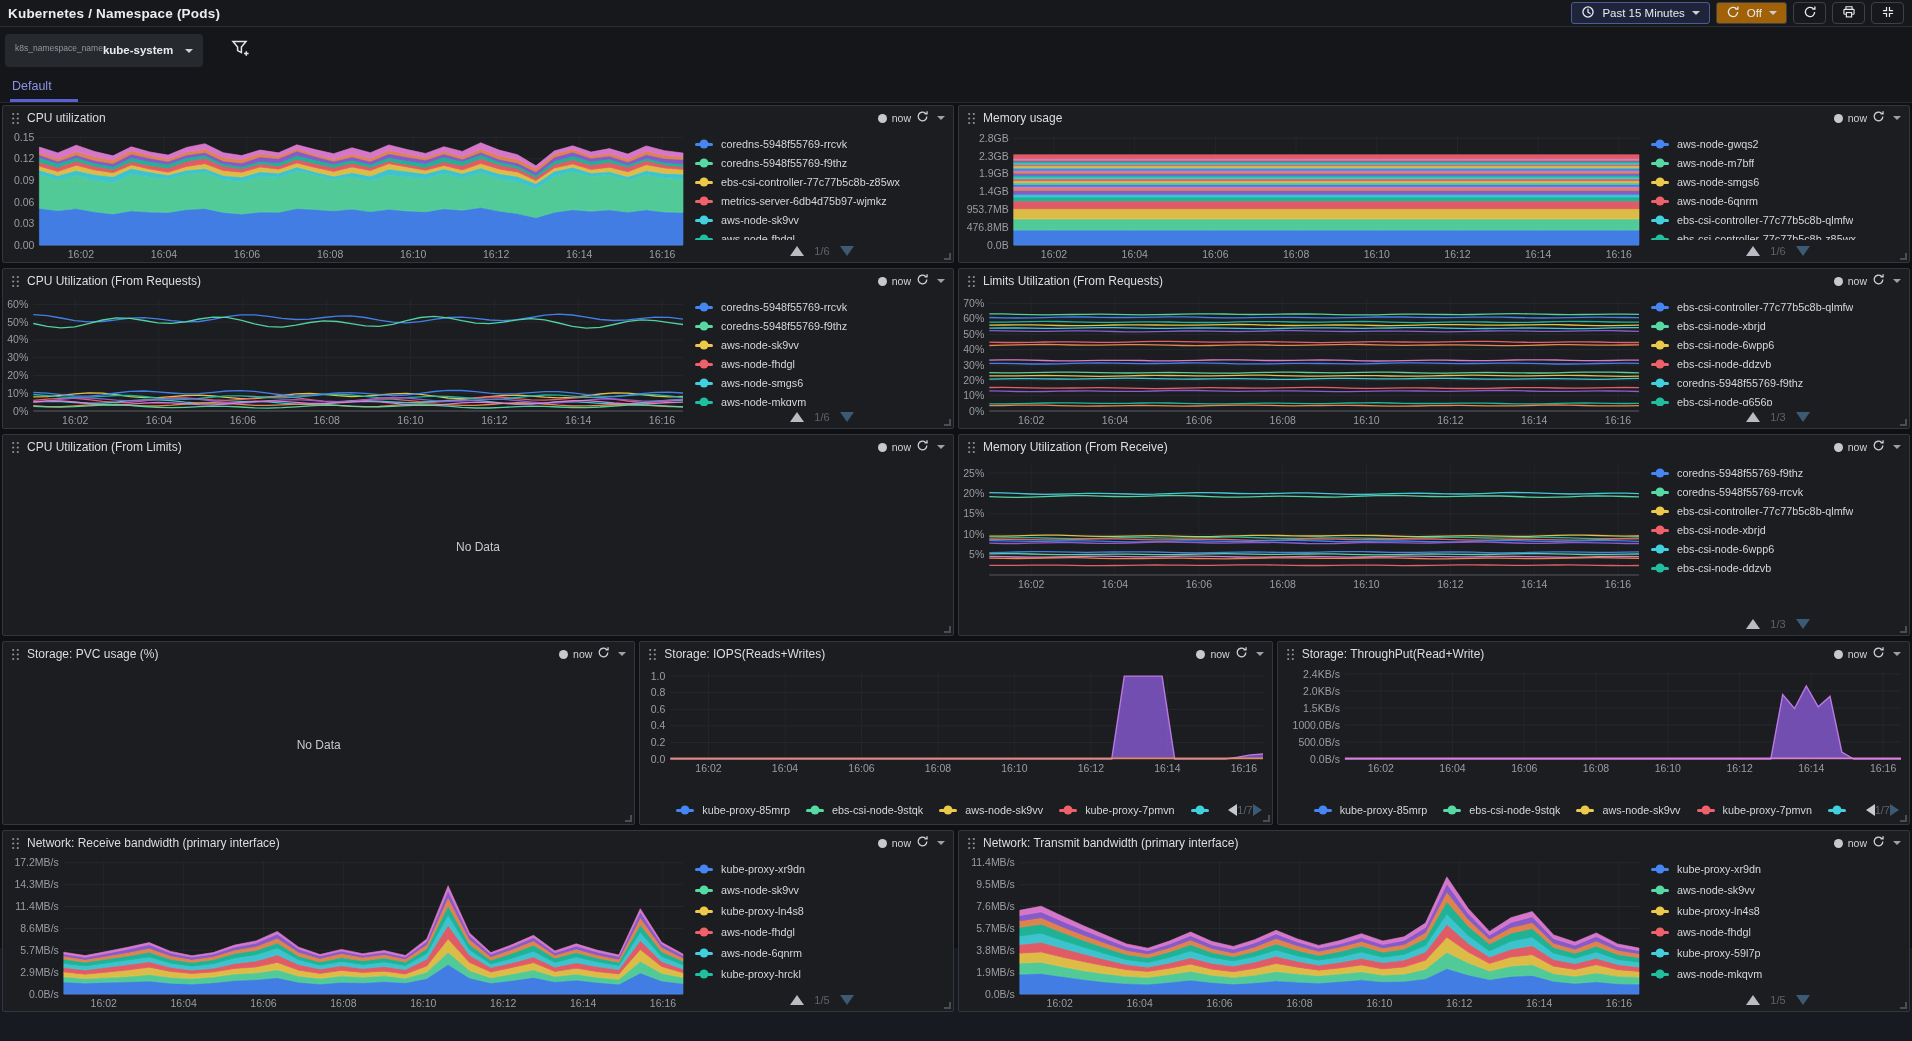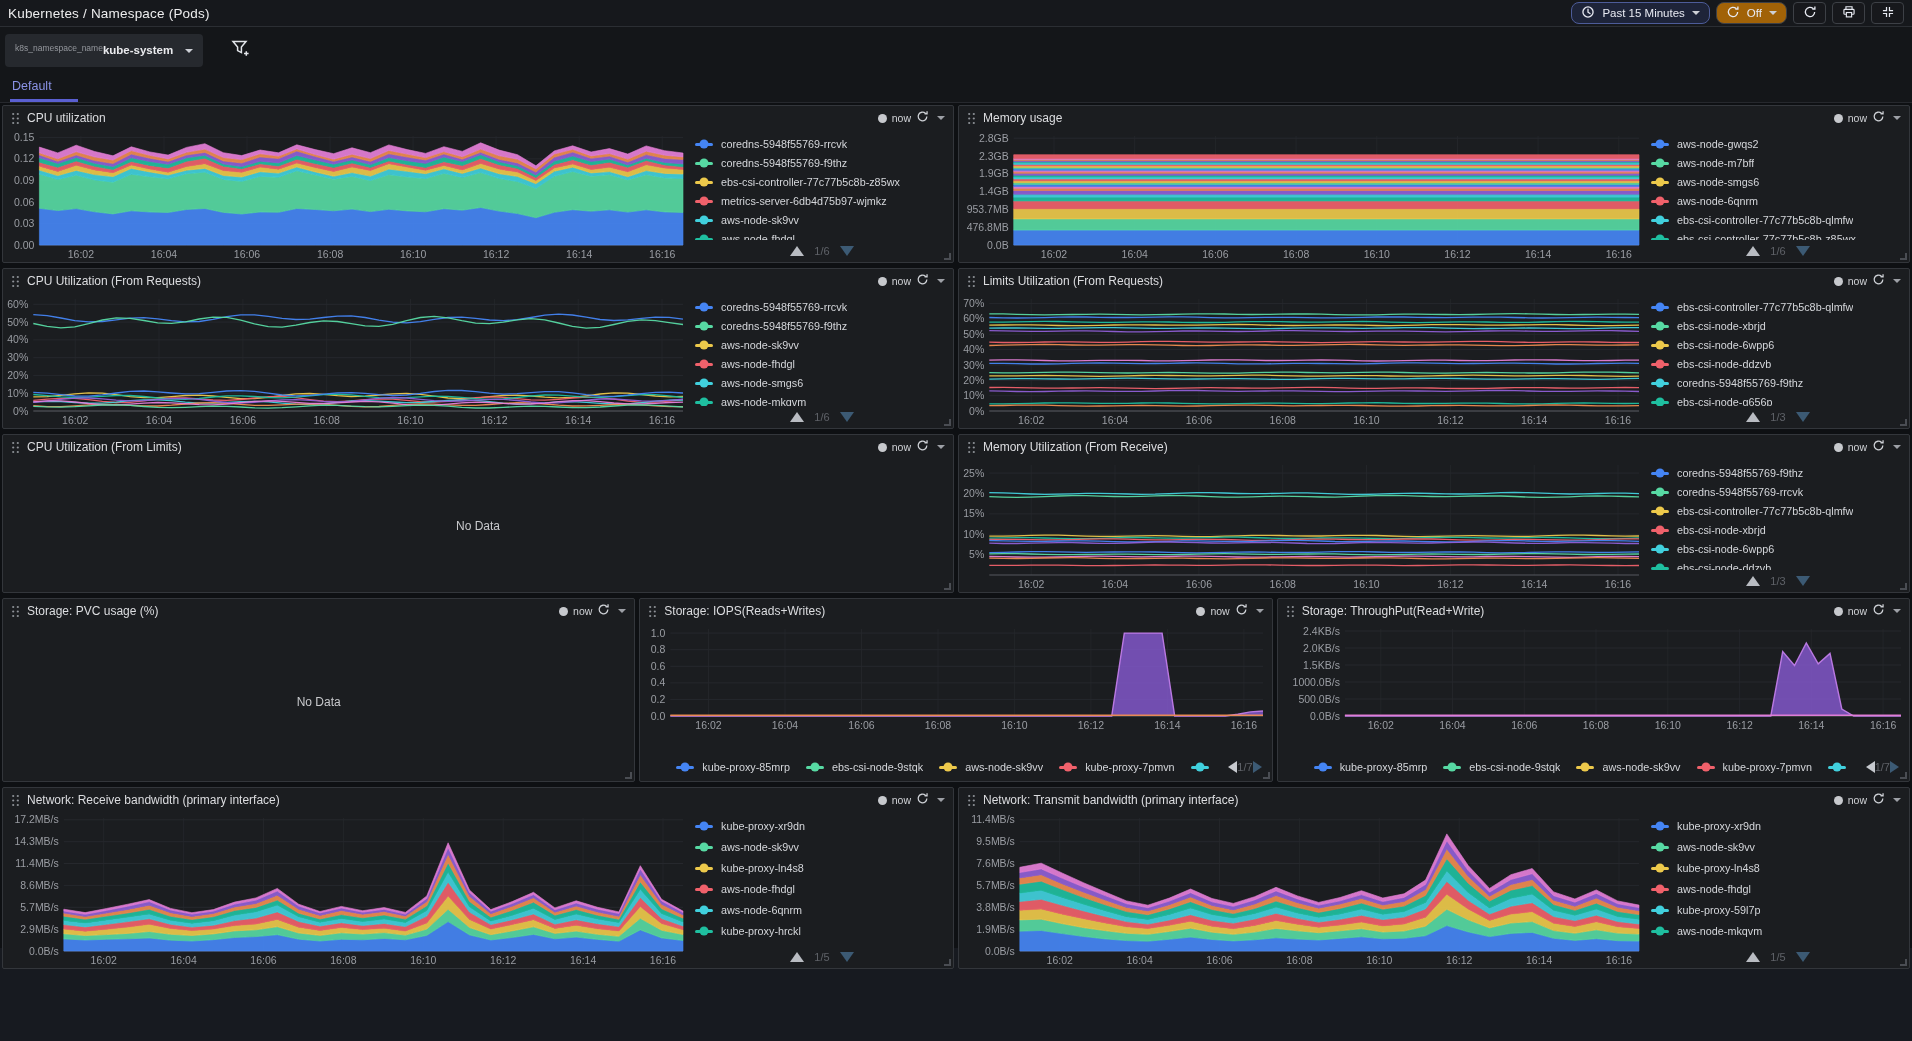--- a/index.html
+++ b/index.html
@@ -1,43 +1,43 @@
 <!DOCTYPE html>
 <html><head>
 <meta charset="utf-8">
 <style>
   *{margin:0;padding:0;box-sizing:border-box}
   html,body{width:1912px;height:1041px;overflow:hidden;background:#171a20;font-family:"Liberation Sans",sans-serif;color:#e6e7ea}
   svg text{font-family:"Liberation Sans",sans-serif}
   
   .topbar{height:27px;background:#16181c;border-bottom:1px solid #2b2e33;display:flex;align-items:center;padding:0 8px}
-  .tb-title{font-size:13.5px;font-weight:400;color:#ededee;letter-spacing:.2px}
+  .tb-title{font-size:13.5px;font-weight:700;color:#ededee;letter-spacing:.2px}
   .tb-right{margin-left:auto;display:flex;gap:6px;align-items:center}
   button{font-family:"Liberation Sans",sans-serif;cursor:pointer}
-  .tr-btn{display:flex;align-items:center;gap:7px;height:22px;padding:8px 9px;border-radius:8px;font-size:11.5px;color:#e8eaf2}
+  .tr-btn{display:flex;align-items:center;gap:7px;height:22px;padding:8px 9px;border-radius:3px;font-size:11.5px;color:#e8eaf2}
   .time-btn{background:#1e2439;border:1px solid #4d5c99}
   .plain-btn{background:#a16207;border:1px solid #3d4046}
   .icon-btn{width:33px;height:22px;border-radius:4px;background:#17181c;border:1px solid #3d4046;display:flex;align-items:center;justify-content:center}
   .caret{width:0;height:0;border-left:4px solid transparent;border-right:4px solid transparent;border-top:4.5px solid #cdd0d6;display:inline-block}
   
   .controls{padding:7px 0 0 5px;height:41px;display:flex;align-items:flex-start;background:#141619}
   .var-select{width:198px;height:33px;background:#26292e;border-radius:4px;padding:3px 10px 3px 10px;display:flex;align-items:center}
   .var-texts{display:flex;flex-direction:row;line-height:1.25;min-width:0}
   .var-label{font-size:8.5px;color:#94979d}
   .var-value{font-size:11.5px;color:#eaebee;font-weight:600}
   .var-select .caret{margin-left:auto}
   .filter-btn{background:transparent;border:none;margin-left:28px;margin-top:5px}
   
   .tabs{height:35px;display:flex;align-items:flex-end;padding-left:10px;border-bottom:1px solid #26282d;background:#141619}
   .tab{font-size:12.5px;color:#8b93e6;padding:4px 14px 6px 2px;border-bottom:3px solid transparent;min-width:68px}
   .tab.active{border-bottom-color:#5a5fd1}
   
   .dash{background:#0e1013;padding:2px 2px 0 2px;height:845px}
   .row{display:flex;gap:4px;margin-bottom:5px}
-  .r1{height:158px}.r2{height:161px}.r3{height:159px}.r4{height:184px}.r5{height:182px}
+  .r1{height:158px}.r2{height:161px}.r3{height:202px}.r4{height:184px}.r5{height:182px}
   .panel{flex:1;background:#1b1d20;border:1px solid #33363b;border-radius:2px;display:flex;flex-direction:column;min-width:0;position:relative}
   .p-head{height:24px;display:flex;align-items:center;gap:7px;padding:0 8px;flex:none}
   .p-title{font-size:12px;font-weight:500;color:#dcdde0}
   .drag{display:flex;align-items:center}
   .p-ctl{margin-left:auto;display:flex;align-items:center;gap:5px}
   .now-dot{width:9px;height:9px;border-radius:50%;background:#c7c9cd;display:inline-block}
   .now-lb{font-size:10.5px;color:#d0d2d6}
   .p-caret{width:0;height:0;border-left:4px solid transparent;border-right:4px solid transparent;border-top:4px solid #9da0a6;margin-left:3px}
   .p-body{flex:1;display:flex;min-height:0}
   .p-body-col{flex:1;display:flex;flex-direction:column;min-height:0}

